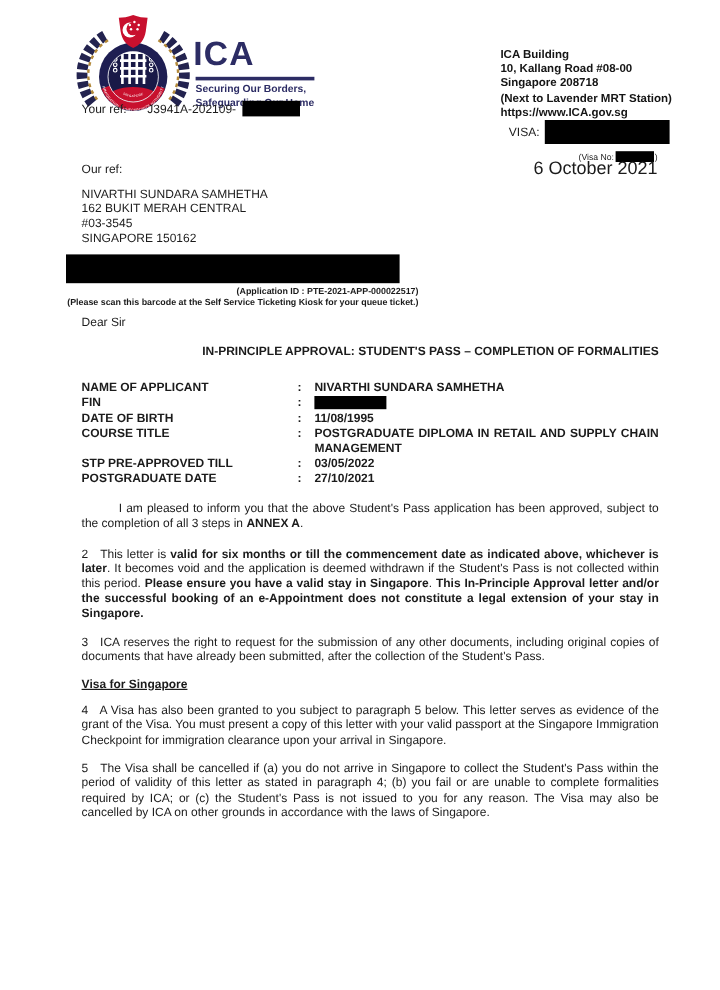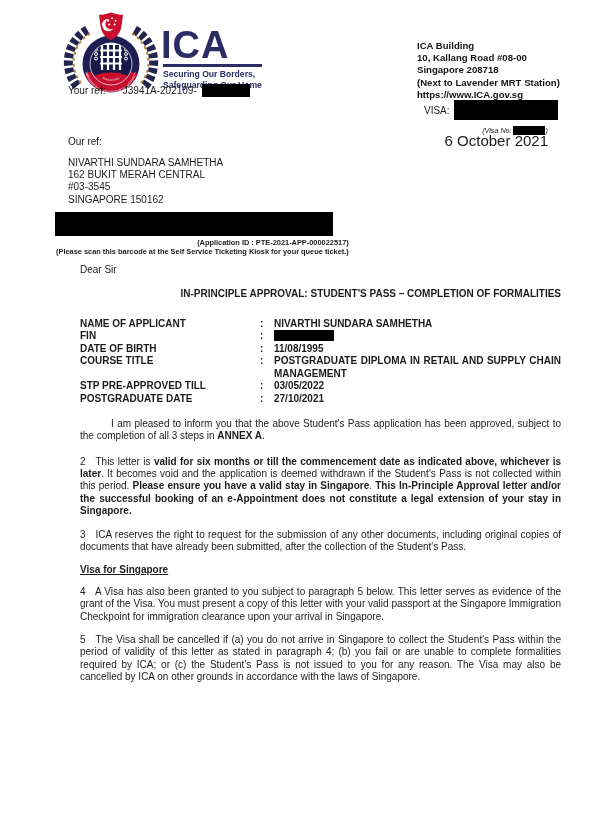--- a/index.html
+++ b/index.html
@@ -1,52 +1,52 @@
 <!DOCTYPE html>
 <html><head>
 <meta charset="utf-8">
 <style>
   html,body{margin:0;padding:0;background:#ffffff;}
   .page{position:relative;width:600px;height:825px;background:#ffffff;
         font-family:"Liberation Sans",sans-serif;color:#1b1b1b;overflow:hidden;}
 
   
   .logo-svg{position:absolute;left:60px;top:12px;}
-  .wordmark{position:absolute;left:161px;top:27px;font-size:38px;line-height:36px;
+  .wordmark{position:absolute;left:161px;top:27px;font-size:28px;line-height:36px;
             font-weight:700;color:#2c2c64;letter-spacing:1px;}
   .wordmark-rule{position:absolute;left:163px;top:64px;width:99px;height:2.5px;background:#2c2c64;}
   .tagline{position:absolute;left:163px;top:69px;font-size:8.6px;line-height:10.5px;
            font-weight:700;color:#2c2c64;}
 
   
   .hq-address{position:absolute;left:417px;top:40px;font-size:9.6px;line-height:12.2px;
               font-weight:700;color:#151515;}
 
   
   .redact{background:#000;display:inline-block;}
   .redact-your-ref{width:48px;height:13px;margin-left:2px;vertical-align:-3px;}
   .redact-visa{width:104px;height:20px;}
   .redact-visa-no{width:32px;height:9px;margin:0 1px;}
   .redact-fin{width:60px;height:11px;vertical-align:-2px;}
   .redact-barcode{position:absolute;left:55px;top:212px;width:278px;height:24px;}
 
   
   .visa-row{position:absolute;left:424px;top:100px;display:flex;align-items:center;gap:4px;font-size:10px;}
-  .visa-no-row{position:absolute;right:52px;top:126px;display:flex;align-items:flex-start;font-size:7.2px;font-style:italic;}
+  .visa-no-row{position:absolute;right:52px;top:126px;display:flex;align-items:flex-start;font-size:7.2px;}
   .date{position:absolute;right:52px;top:132px;font-size:15px;}
 
   
   .your-ref{position:absolute;left:68px;top:84px;font-size:10px;}
   .your-ref .lbl{display:inline-block;width:52px;}
   .our-ref{position:absolute;left:68px;top:136px;font-size:10px;}
   .recipient{position:absolute;left:68px;top:157px;font-size:10px;line-height:12.2px;}
   .barcode-captions{position:absolute;left:56px;top:238px;font-size:7.4px;line-height:9px;font-weight:700;text-align:right;}
 
   
-  .letter{position:absolute;left:68px;top:264px;width:481px;font-size:10px;line-height:12.3px;margin-left:12px;}
+  .letter{position:absolute;left:68px;top:264px;width:481px;font-size:10px;line-height:12.3px;}
   .letter p{margin:0;}
   .salutation{margin:0 0 12px 0 !important;}
   .subject{margin:0 0 17px 0 !important;font-weight:700;text-align:right;}
   .details{margin:0 0 13px 0;font-weight:700;}
   .detail-row{display:grid;grid-template-columns:180px 14px 287px;line-height:12.5px;}
   .d-value{text-align:justify;}
   .para{text-align:justify;margin:0 0 12px 0 !important;}
   .para.indent{text-indent:31px;}
   .para.m13{margin-bottom:13px !important;}
   .para.m10{margin-bottom:10px !important;}

